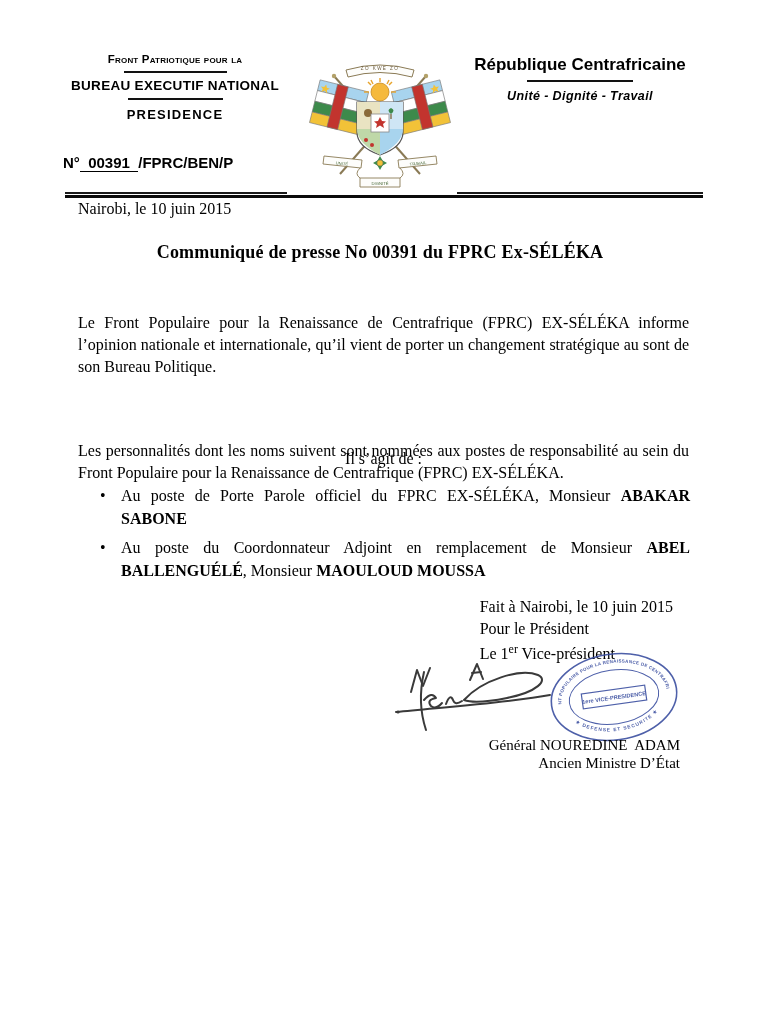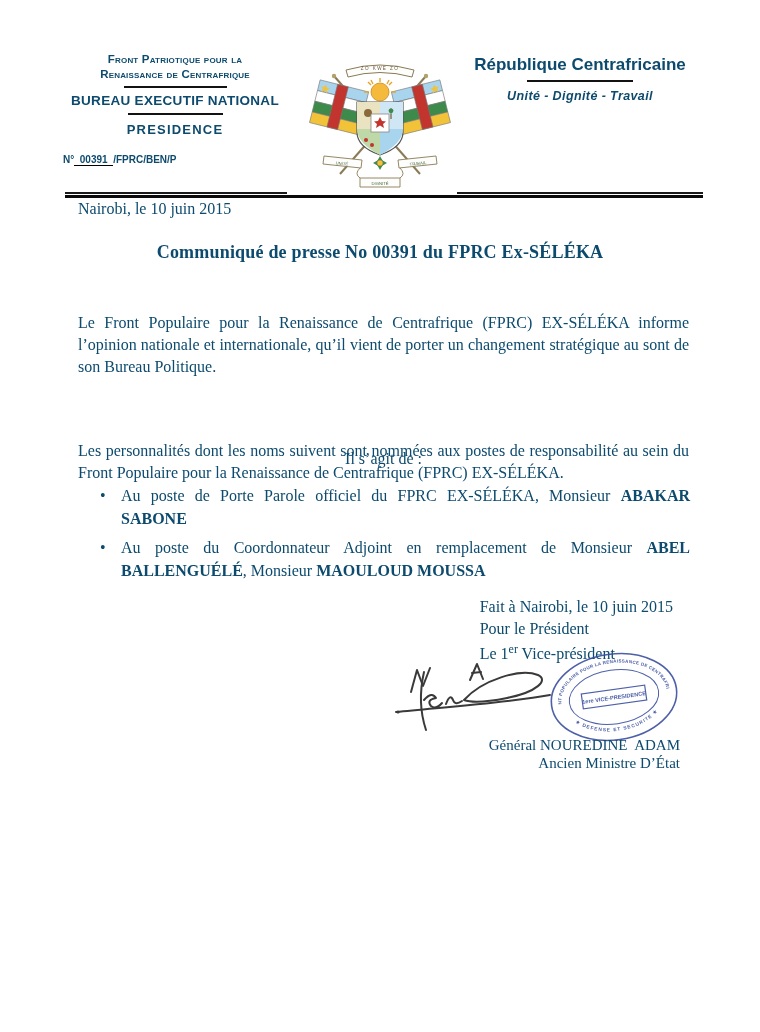--- a/index.html
+++ b/index.html
@@ -3,21 +3,21 @@
 <meta charset="utf-8">
 <style>
   * { box-sizing: border-box; margin: 0; padding: 0; }
   html, body { background: #ffffff; }
   .page {
     position: relative;
     width: 760px;
     height: 1032px;
     background: #ffffff;
     font-family: "Liberation Serif", serif;
-    color: #0c4a6e;
+    color: #000000;
     overflow: hidden;
     margin: 0 auto;
   }
 
   
   .hdr-left {
     position: absolute; left: 58px; top: 52px; width: 234px;
     text-align: center; font-family: "Liberation Sans", sans-serif;
     font-weight: bold;
   }
@@ -25,21 +25,21 @@
     font-size: 11.5px; line-height: 15px;
     font-variant: small-caps; letter-spacing: 0.2px;
   }
   .rule-sm { height: 2px; background: #121212; margin: 4px auto 5px auto; }
   .bureau { font-size: 13.5px; letter-spacing: 0.3px; margin-top: 2px; }
   .presidence { font-size: 13px; letter-spacing: 1.2px; margin-top: 7px; }
 
   .ref-line {
     position: absolute; left: 63px; top: 154px;
     font-family: "Liberation Sans", sans-serif; font-weight: bold;
-    font-size: 10px; white-space: pre;
+    font-size: 15px; white-space: pre;
   }
   .ref-underlined { border-bottom: 1.5px solid #000; white-space: pre; }
 
   
   .hdr-right {
     position: absolute; left: 452px; top: 55px; width: 256px;
     text-align: center; font-family: "Liberation Sans", sans-serif;
   }
   .country { font-weight: bold; font-size: 17px; }
   .rule-right { width: 106px; height: 2px; background: #121212; margin: 5px auto 7px auto; }
@@ -87,21 +87,20 @@
   }
   .signer-name { white-space: pre; }
 </style>
 </head>
 <body>
 
 <div class="page">
 
   <div class="hdr-left">
     <div class="org-line">Front Patriotique pour la</div>
-    <div class="org-line">Renaissance de Centrafrique</div>
     <div class="rule-sm" style="width:103px;"></div>
     <div class="bureau">BUREAU EXECUTIF NATIONAL</div>
     <div class="rule-sm" style="width:95px; margin-top:5px;"></div>
     <div class="presidence">PRESIDENCE</div>
   </div>
 
   <div class="ref-line"><span>N°</span><span class="ref-underlined">  00391  </span><span>/FPRC/BEN/P</span></div>
 
   <div class="hdr-right">
     <div class="country">République Centrafricaine</div>

